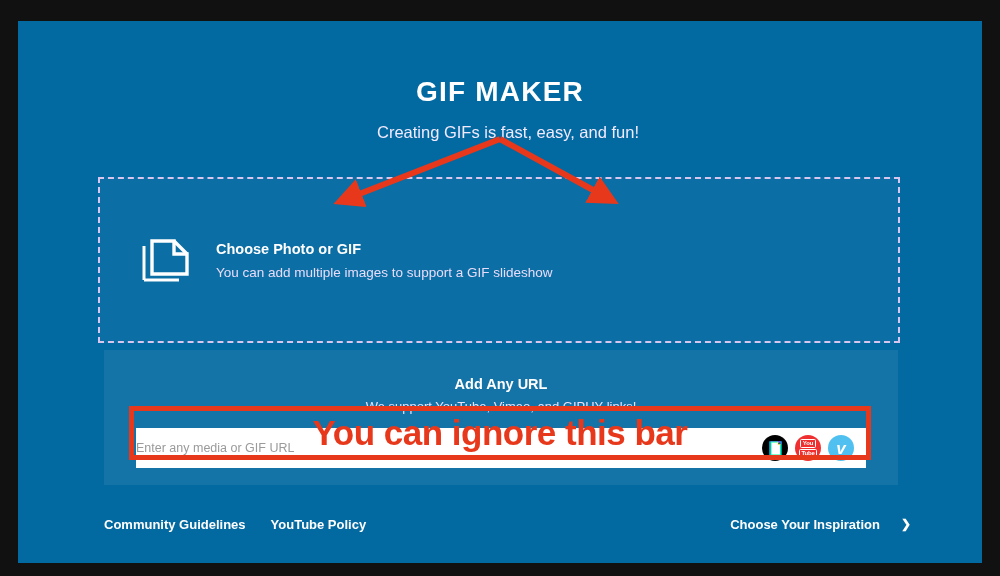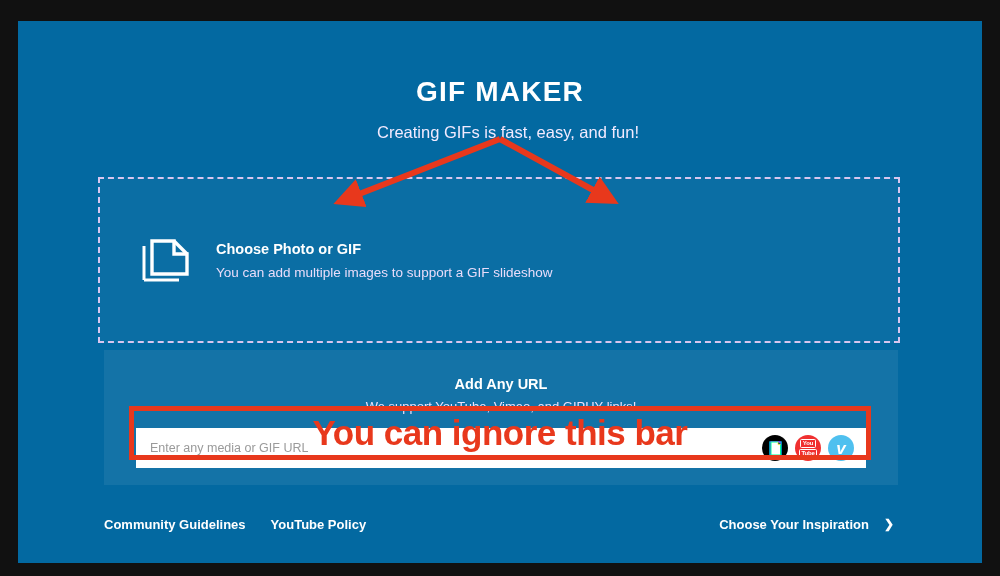--- a/index.html
+++ b/index.html
@@ -79,21 +79,21 @@
     margin-top: 14px;
     height: 40px;
   }
   .url-input {
     position: absolute;
     left: 0; top: 0;
     width: 100%; height: 40px;
     background: #ffffff;
     border: none;
     display: flex; align-items: center;
-    padding: 0 14px;
+    padding: 0 0;
   }
   .url-placeholder {
     font-size: 12.5px; color: #9a9a9a; font-weight: 400;
   }
   .provider-icons {
     position: absolute;
     right: 12px; top: 50%;
     transform: translateY(-50%);
     display: flex; align-items: center; gap: 7px;
   }
@@ -113,30 +113,30 @@
     padding: 0 1.5px;
   }
   .vimeo-v {
     color: #ffffff; font-size: 17px; font-weight: bold;
     font-style: italic; line-height: 17px;
   }
 
   
   .footer {
     position: absolute;
-    left: 86px; right: 88px; top: 488px;
+    left: 86px; right: 71px; top: 488px;
     height: 30px;
     display: flex; align-items: center; justify-content: space-between;
   }
   .footer-left { display: flex; gap: 25px; }
   .footer-link {
     font-size: 13px; font-weight: bold; color: #ffffff;
   }
   .footer-right {
-    display: flex; align-items: center; gap: 15px;
+    display: flex; align-items: center; gap: 21px;
     font-size: 13px; font-weight: bold; color: #ffffff;
   }
   .chevron { font-size: 12px; font-weight: bold; color: #ffffff; }
 
   
   .annot-svg {
     position: absolute; left: 0; top: 0;
     width: 1000px; height: 576px;
     pointer-events: none;
   }

